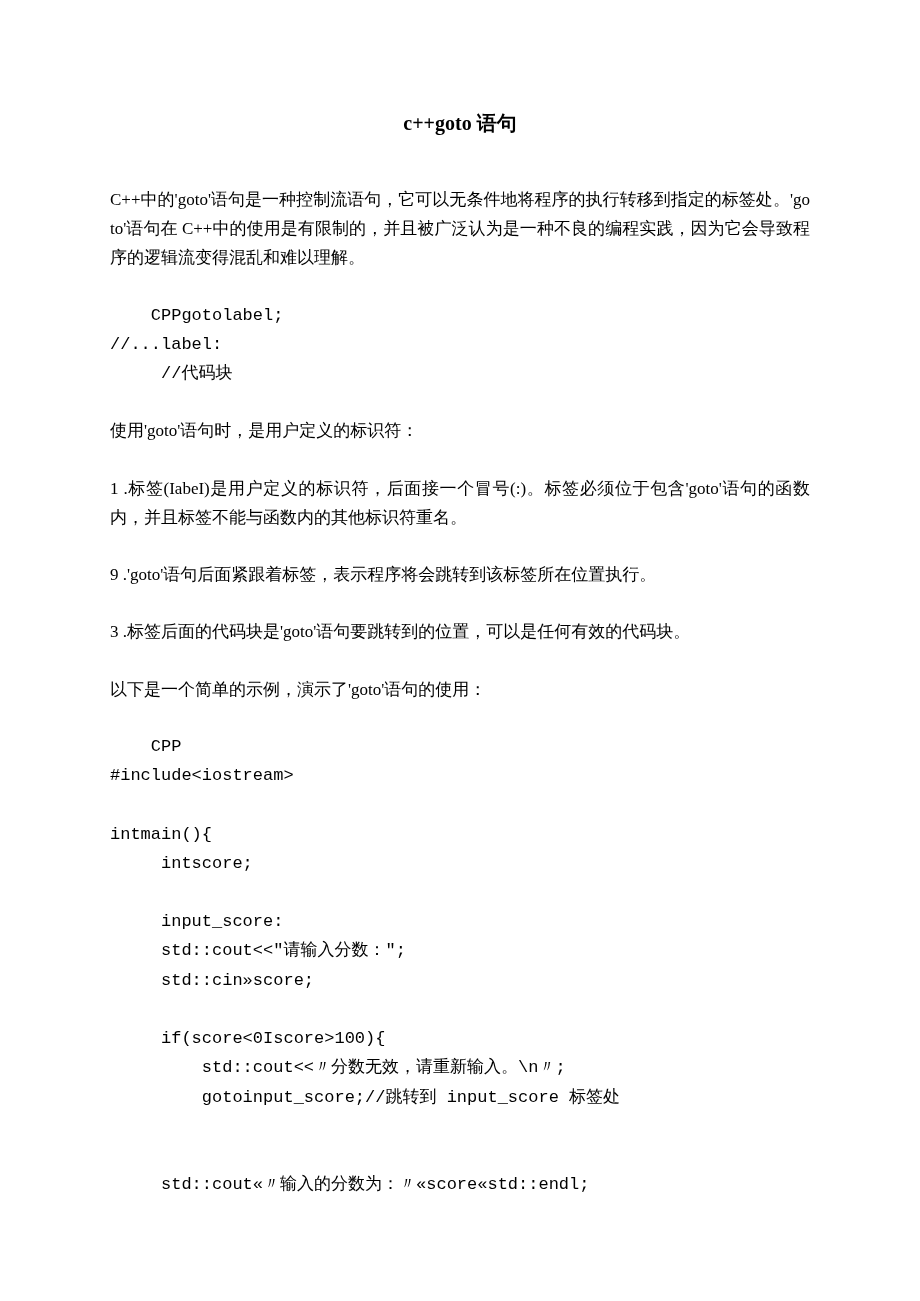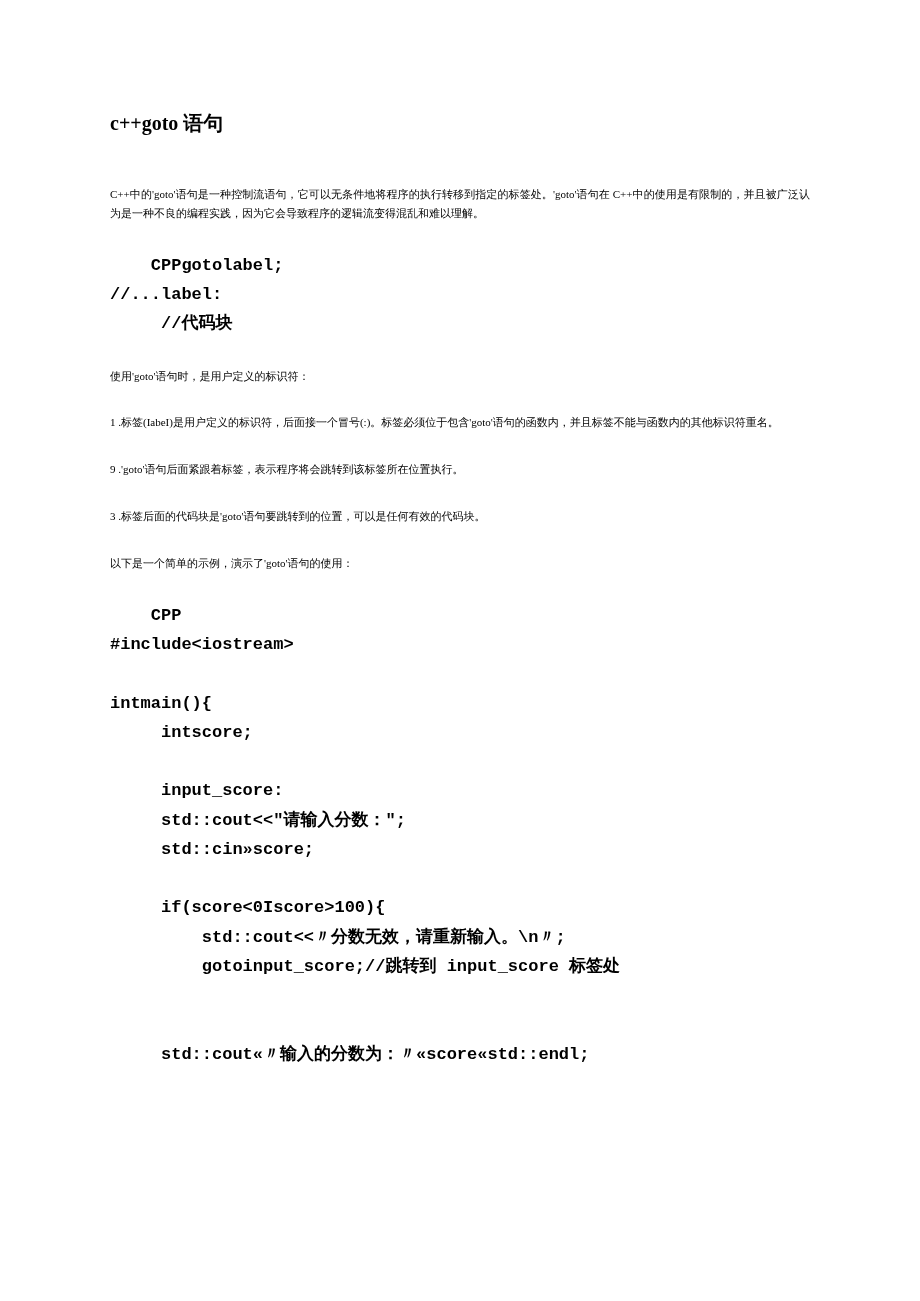--- a/index.html
+++ b/index.html
@@ -10,39 +10,39 @@
     body {
       background: #ffffff;
       font-family: "SimSun", "宋体", serif;
       width: 920px;
       min-height: 1301px;
     }
     .page {
       padding: 110px 110px 60px 110px;
     }
     .title {
+      text-align: center;
       font-size: 20px;
       margin-bottom: 48px;
       font-family: "SimSun", "宋体", serif;
     }
     .para {
-      font-size: 11px;
+      font-size: 17px;
       line-height: 1.72;
       margin-bottom: 28px;
       text-align: justify;
       word-break: break-all;
       font-family: Liberation Serif, serif;
     }
     .code-block {
       font-size: 17px;
       line-height: 1.72;
       font-family: "Courier New", "SimSun", monospace;
       white-space: pre;
       margin-bottom: 28px;
-      font-weight: bold;
     }
   </style>
 </head>
 <body>
 
 <div class="page">
   <h1 class="title">c++goto 语句</h1>
 
   <p class="para">C++中的'goto'语句是一种控制流语句，它可以无条件地将程序的执行转移到指定的标签处。'goto'语句在 C++中的使用是有限制的，并且被广泛认为是一种不良的编程实践，因为它会导致程序的逻辑流变得混乱和难以理解。</p>
 

